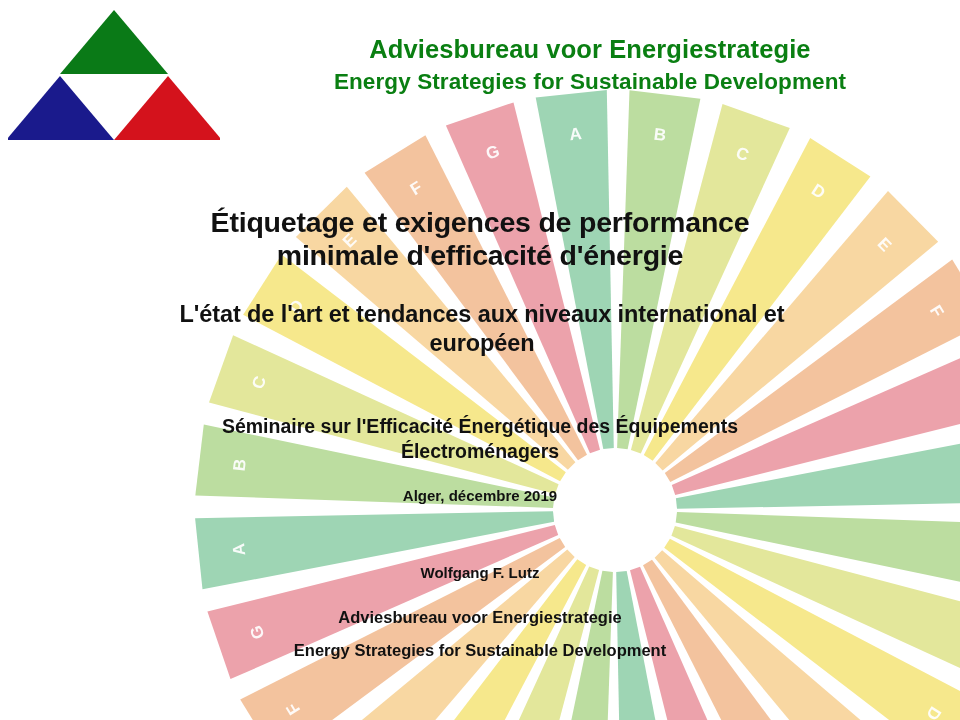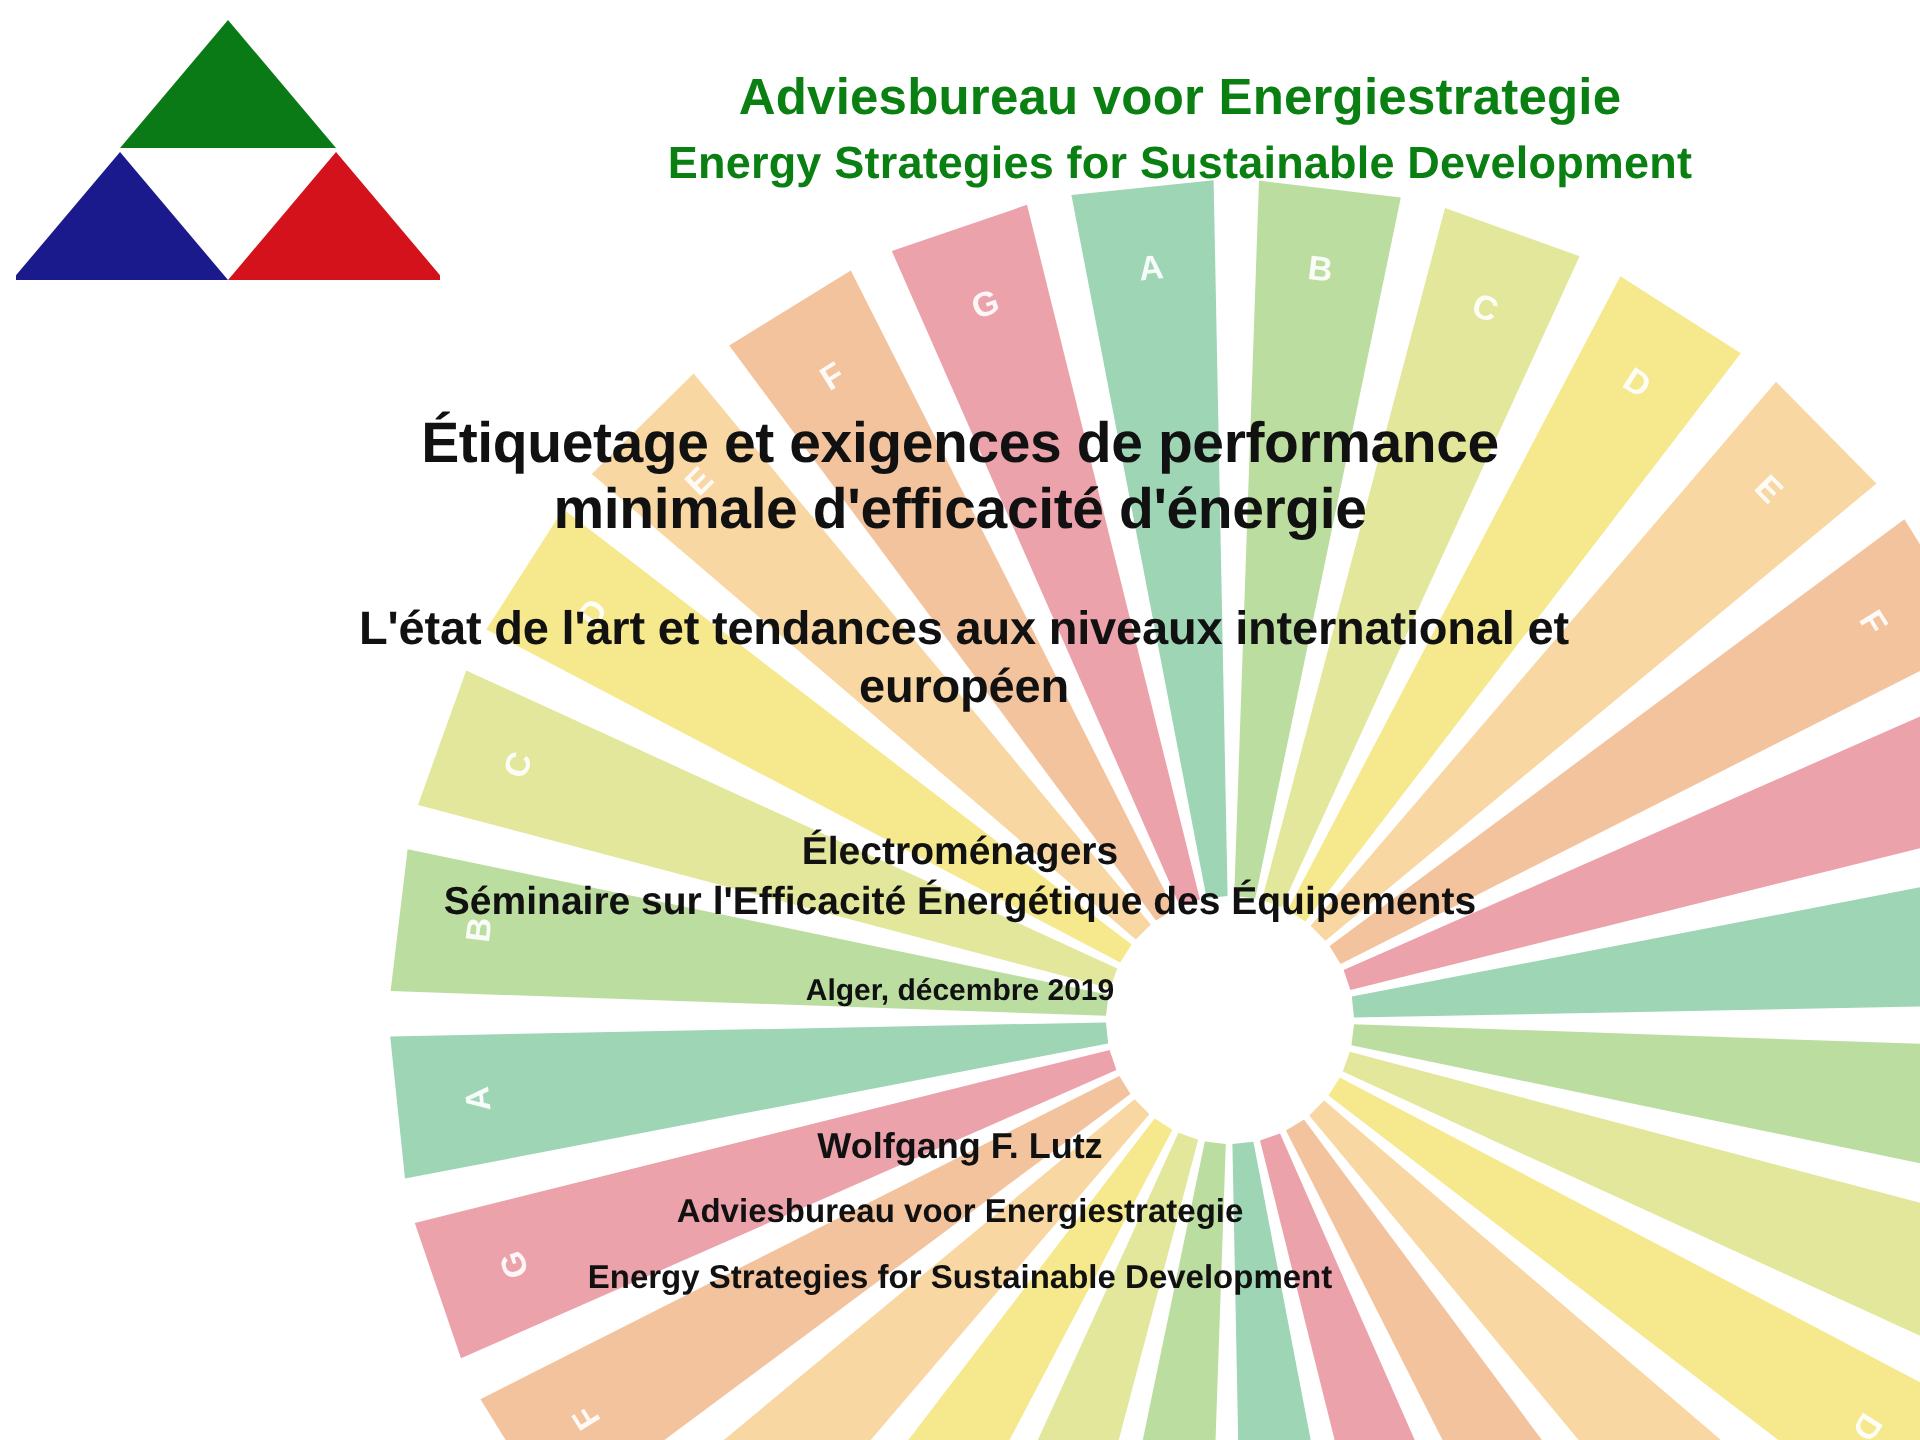--- a/index.html
+++ b/index.html
@@ -134,23 +134,23 @@
     line-height: 27px;
   }
 
   #author-block {
     position: absolute;
     left: 110px;
     top: 562px;
     width: 740px;
   }
   .author-name {
-    font-size: 18px;
+    font-size: 15px;
     line-height: 22px;
-    margin-bottom: 11px;
+    margin-bottom: 22px;
   }
   .author-org {
     font-size: 16.5px;
     line-height: 22px;
     margin-bottom: 11px;
   }
   .author-org2 {
     font-size: 16.5px;
     line-height: 22px;
   }
@@ -249,22 +249,22 @@
       <div class="txt title-sub">L'état de l'art et tendances aux niveaux international et</div>
       <div class="txt title-sub">européen</div>
     </div>
 
     <div id="title-block">
       <div class="txt title-main">Étiquetage et exigences de performance</div>
       <div class="txt title-main">minimale d'efficacité d'énergie</div>
     </div>
 
     <div id="event-block">
+      <div class="txt event-line">Séminaire sur l'Efficacité  Énergétique des Équipements</div>
       <div class="txt event-line">Électroménagers</div>
-      <div class="txt event-line">Séminaire sur l'Efficacité  Énergétique des Équipements</div>
     </div>
 
     <div id="place-block">
       <div class="txt place-line">Alger, décembre 2019</div>
     </div>
 
     <div id="author-block">
       <div class="txt author-name">Wolfgang F. Lutz</div>
       <div class="txt author-org">Adviesbureau voor Energiestrategie</div>
       <div class="txt author-org2">Energy Strategies for Sustainable Development</div>

